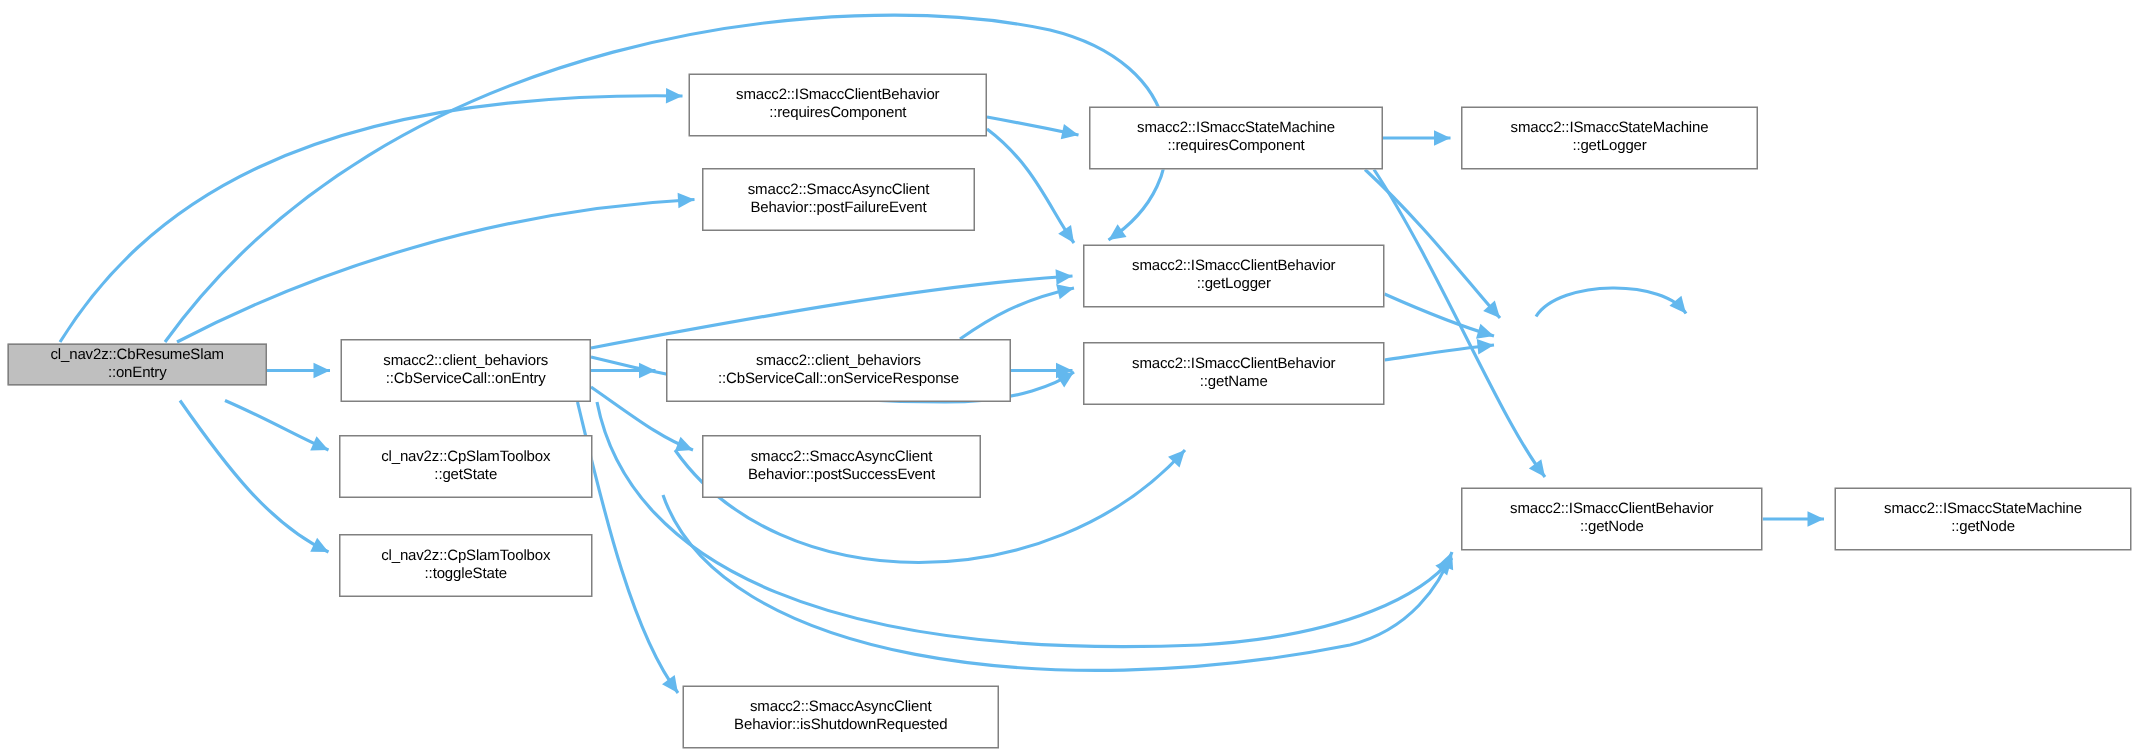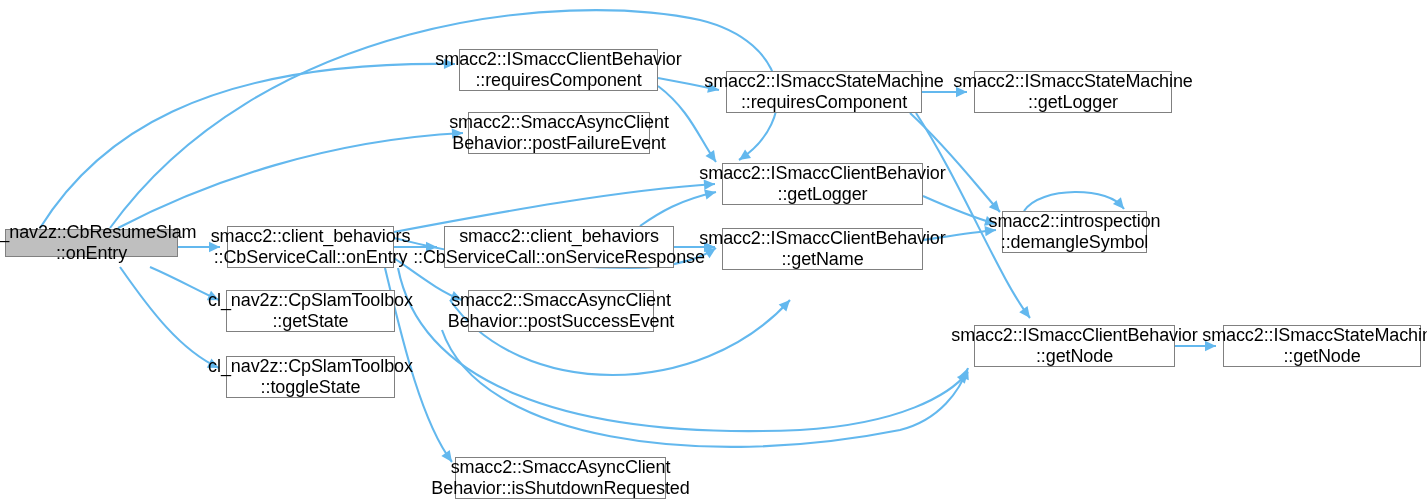--- a/index.html
+++ b/index.html
@@ -29,21 +29,21 @@
   .node-box {
     position: absolute;
     box-sizing: border-box;
     border: 1px solid #808080;
     background: #ffffff;
     display: flex;
     align-items: center;
     justify-content: center;
     text-align: center;
     line-height: 1.18;
-    font-size: 18px;
+    font-size: 10px;
     color: #000000;
     letter-spacing: -0.1px;
     white-space: pre;
     z-index: 5;
   }
   .node-box.highlight {
     background: #bfbfbf;
   }
   .node-label {
     display: block;
@@ -184,19 +184,17 @@
     <div class="node-box" style="left: 455px; top: 457px; width: 211px; height: 42px;"><span class="node-label">smacc2::SmaccAsyncClient
 Behavior::isShutdownRequested</span></div>
     <div class="node-box" style="left: 726px; top: 71px; width: 196px; height: 42px;"><span class="node-label">smacc2::ISmaccStateMachine
 ::requiresComponent</span></div>
     <div class="node-box" style="left: 722px; top: 163px; width: 201px; height: 42px;"><span class="node-label">smacc2::ISmaccClientBehavior
 ::getLogger</span></div>
     <div class="node-box" style="left: 722px; top: 228px; width: 201px; height: 42px;"><span class="node-label">smacc2::ISmaccClientBehavior
 ::getName</span></div>
     <div class="node-box" style="left: 974px; top: 71px; width: 198px; height: 42px;"><span class="node-label">smacc2::ISmaccStateMachine
 ::getLogger</span></div>
-    <div class="node-box" style="left: 1002px; top: 211px; width: 145px; height: 42px;"><span class="node-label">smacc2::introspection
-::demangleSymbol</span></div>
     <div class="node-box" style="left: 974px; top: 325px; width: 201px; height: 42px;"><span class="node-label">smacc2::ISmaccClientBehavior
 ::getNode</span></div>
     <div class="node-box" style="left: 1223px; top: 325px; width: 198px; height: 42px;"><span class="node-label">smacc2::ISmaccStateMachine
 ::getNode</span></div>
   </div>
 
 </body></html>

